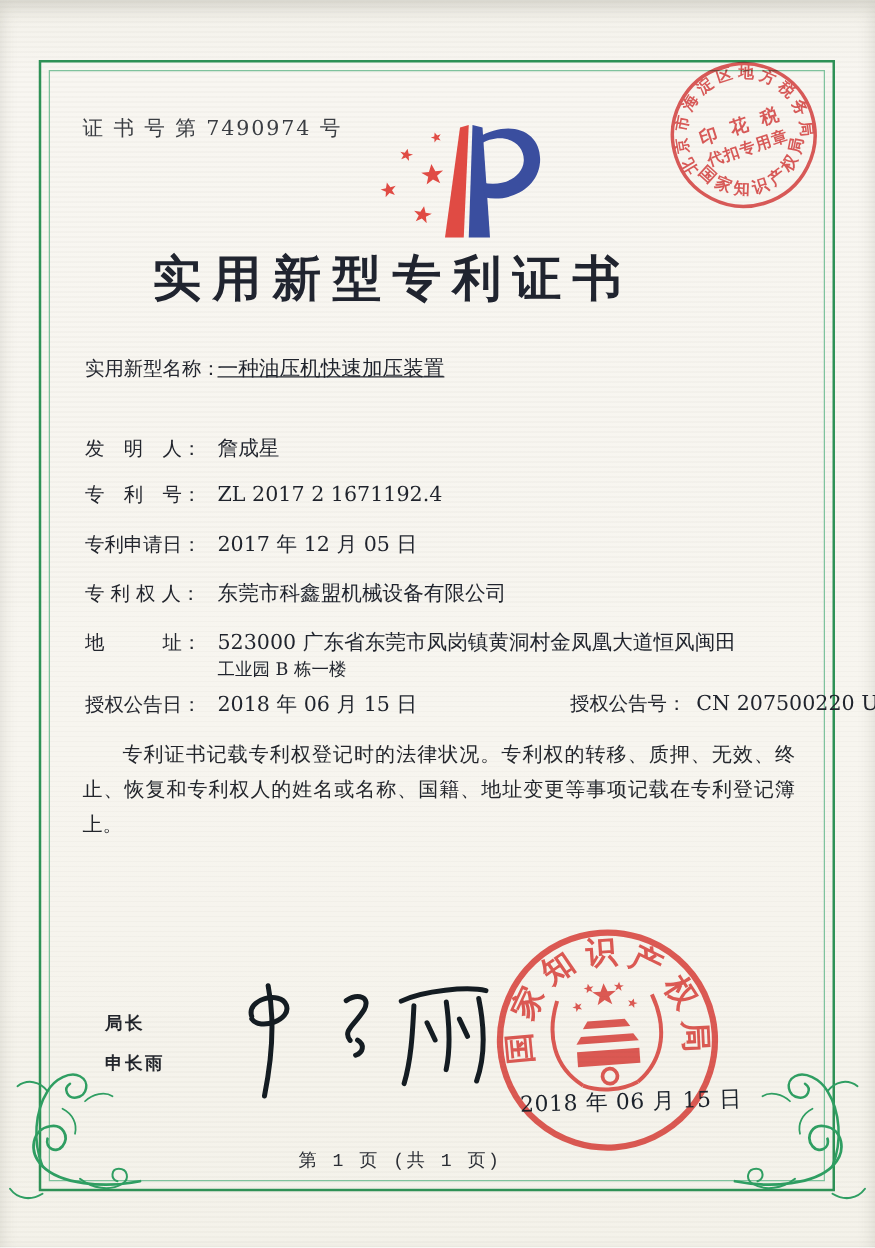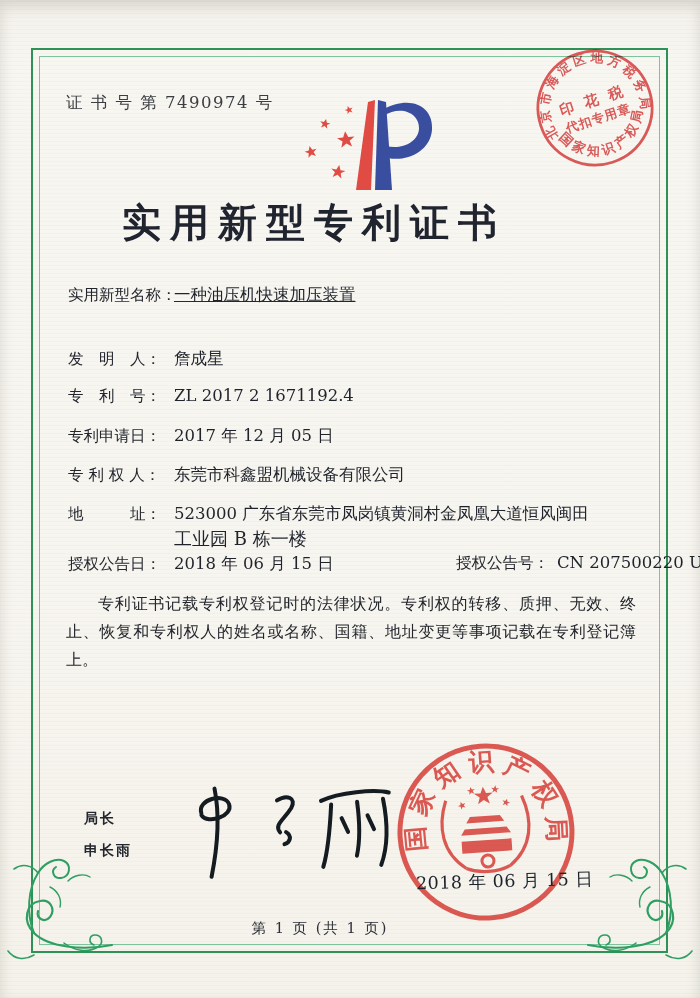--- a/index.html
+++ b/index.html
@@ -16,35 +16,35 @@
     border:2.5px solid #2e9156; box-sizing:border-box;}
   .frame-inner{position:absolute; left:39px; top:56px; width:621px; height:889px;
     border:1px solid #7fc29d; box-sizing:border-box;}
   .certno{position:absolute; left:66px; top:92px; font-size:16.5px; letter-spacing:1.5px; color:#3a3d42;}
   .logo{position:absolute; left:282px; top:90px;}
   .title{position:absolute; left:0; top:196px; width:628px; text-align:center;
     font-size:39px; font-weight:600; letter-spacing:9px; color:#20242f;}
   .row{position:absolute; left:68px; font-size:16.5px; white-space:nowrap;}
   .row .lbl{display:inline-block; width:106px; font-size:15.5px; white-space:pre; vertical-align:baseline; color:#23262e;}
   .row .val{font-size:16.5px; color:#1f232c;}
-  .addr2{position:absolute; left:174px; font-size:18px; color:#1f232c; white-space:nowrap;}
+  .addr2{position:absolute; left:174px; font-size:14px; color:#1f232c; white-space:nowrap;}
   .grant-right{position:absolute; left:388px; top:0;}
   .paras{position:absolute; left:66px; top:590px; width:570px; font-size:16px;
     line-height:28px; text-align:justify; color:#23262c;}
   .paras p{margin:0; text-indent:2em;}
   .signer{position:absolute; left:84px; font-family:"Liberation Sans", sans-serif;
     font-weight:700; font-size:14px; letter-spacing:2px; color:#23262c;}
   .sig{position:absolute; left:180px; top:780px; transform:rotate(-2deg);}
   .seal{mix-blend-mode:multiply; opacity:.93;}
   .tax-seal{position:absolute; left:520px; top:33px; transform:rotate(-18deg);}
   .office-seal{position:absolute; left:394px; top:740px; transform:rotate(-4deg);}
   .seal-date{position:absolute; left:416px; top:869px; font-size:17.5px; letter-spacing:.5px;
     color:#1b222b; transform:rotate(-1.5deg); white-space:nowrap;}
   .footer{position:absolute; left:0; top:919px; width:640px; text-align:center;
-    font-size:14.5px; color:#2b2e35; letter-spacing:2px;}
+    font-size:14.5px; color:#2b2e35; letter-spacing:2px;font-family:Liberation Mono, monospace;}
   .orn{position:absolute;}
   .orn.br{transform:scaleX(-1);}
 </style>
 </head>
 <body>
 
 <div class="page">
 
   <div class="frame-outer"></div>
   <div class="frame-inner"></div>

